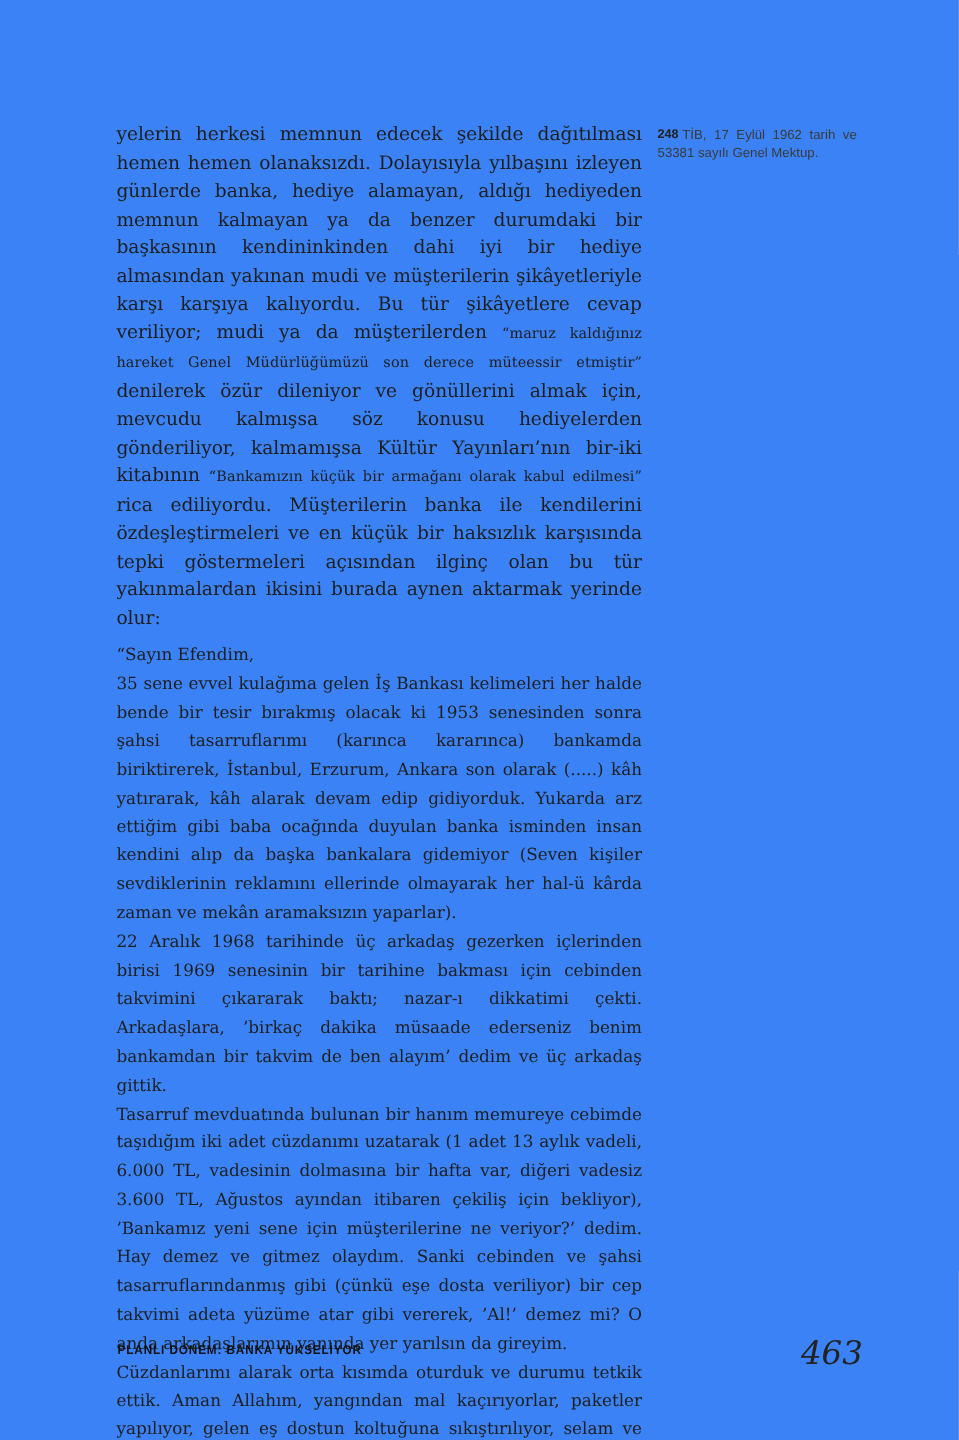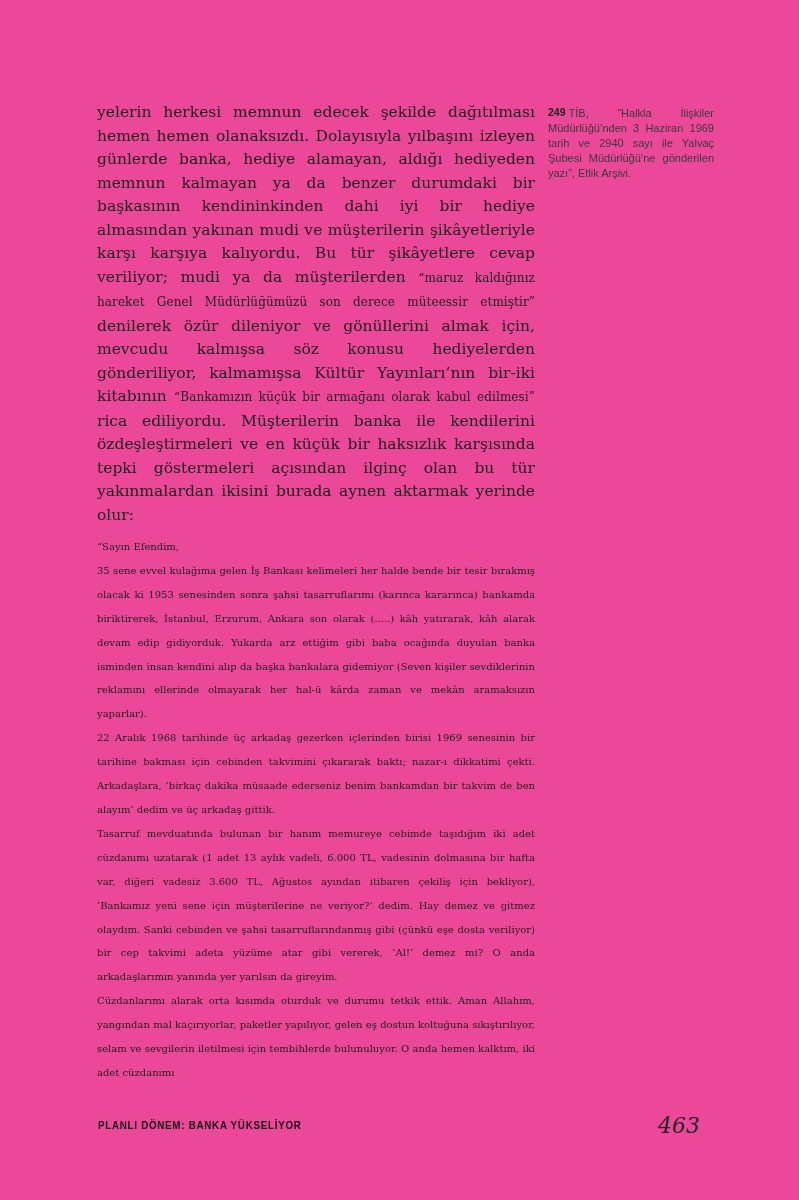--- a/index.html
+++ b/index.html
@@ -2,21 +2,21 @@
 <html lang="tr"><head>
 <meta charset="utf-8">
 <style>
   html, body { margin: 0; padding: 0; }
   body { background: #e8e8e8; font-family: "DejaVu Serif", serif; }
   .page {
     position: relative;
     width: 799px;
     height: 1200px;
     margin: 0 auto;
-    background: #ec4899;
+    background: #3b82f6;
     overflow: hidden;
     color: #222222;
   }
   
   .main-col {
     position: absolute;
     left: 97px;
     top: 101px;
     width: 438px;
   }
@@ -31,21 +31,21 @@
   }
   .intro .quote-small {
     font-size: 12px;
     letter-spacing: 0.1px;
   }
   .letter {
     margin-top: 8px;
   }
   .letter p {
     margin: 0;
-    font-size: 10px;
+    font-size: 14px;
     line-height: 23.9px;
     text-align: justify;
     hyphens: auto;
     -webkit-hyphens: auto;
     color: #1e1e1e;
   }
   
   .fn-col {
     position: absolute;
     left: 548px;
@@ -78,45 +78,45 @@
     font-weight: 700;
     font-size: 10.5px;
     letter-spacing: 0.8px;
     color: #111111;
     transform: scaleX(0.93);
     transform-origin: left center;
     white-space: nowrap;
   }
   .footer-page-number {
     position: absolute;
-    right: 99px;
+    right: 80px;
     top: 1113px;
     font-family: "DejaVu Serif", serif;
     font-style: italic;
-    font-size: 22px;
+    font-size: 27px;
     color: #222222;
   }
 </style>
 </head>
 <body>
 
 <div class="page">
 
   <div class="main-col">
     <p class="intro"><span class="body">yelerin herkesi memnun edecek şekilde dağıtılması hemen hemen olanaksızdı. Dolayısıyla yılbaşını izleyen günlerde banka, hediye alamayan, aldığı hediyeden memnun kalmayan ya da benzer durumdaki bir başkasının kendininkinden dahi iyi bir hediye almasından yakınan mudi ve müşterilerin şikâyetleriyle karşı karşıya kalıyordu. Bu tür şikâyetlere cevap veriliyor; mudi ya da müşterilerden </span><span class="quote-small">“maruz kaldığınız hareket Genel Müdürlüğümüzü son derece müteessir etmiştir”</span><span class="body"> denilerek özür dileniyor ve gönüllerini almak için, mevcudu kalmışsa söz konusu hediyelerden gönderiliyor, kalmamışsa Kültür Yayınları’nın bir-iki kitabının </span><span class="quote-small">“Bankamızın küçük bir armağanı olarak kabul edilmesi”</span><span class="body"> rica ediliyordu. Müşterilerin banka ile kendilerini özdeşleştirmeleri ve en küçük bir haksızlık karşısında tepki göstermeleri açısından ilginç olan bu tür yakınmalardan ikisini burada aynen aktarmak yerinde olur:</span></p>
     <div class="letter">
         <p>“Sayın Efendim,</p>
         <p>35 sene evvel kulağıma gelen İş Bankası kelimeleri her halde bende bir tesir bırakmış olacak ki 1953 senesinden sonra şahsi tasarruflarımı (karınca kararınca) bankamda biriktirerek, İstanbul, Erzurum, Ankara son olarak (.....) kâh yatırarak, kâh alarak devam edip gidiyorduk. Yukarda arz ettiğim gibi baba ocağında duyulan banka isminden insan kendini alıp da başka bankalara gidemiyor (Seven kişiler sevdiklerinin reklamını ellerinde olmayarak her hal-ü kârda zaman ve mekân aramaksızın yaparlar).</p>
         <p>22 Aralık 1968 tarihinde üç arkadaş gezerken içlerinden birisi 1969 senesinin bir tarihine bakması için cebinden takvimini çıkararak baktı; nazar-ı dikkatimi çekti. Arkadaşlara, ’birkaç dakika müsaade ederseniz benim bankamdan bir takvim de ben alayım’ dedim ve üç arkadaş gittik.</p>
         <p>Tasarruf mevduatında bulunan bir hanım memureye cebimde taşıdığım iki adet cüzdanımı uzatarak (1 adet 13 aylık vadeli, 6.000 TL, vadesinin dolmasına bir hafta var, diğeri vadesiz 3.600 TL, Ağustos ayından itibaren çekiliş için bekliyor), ’Bankamız yeni sene için müşterilerine ne veriyor?’ dedim. Hay demez ve gitmez olaydım. Sanki cebinden ve şahsi tasarruflarındanmış gibi (çünkü eşe dosta veriliyor) bir cep takvimi adeta yüzüme atar gibi vererek, ’Al!’ demez mi? O anda arkadaşlarımın yanında yer yarılsın da gireyim.</p>
         <p>Cüzdanlarımı alarak orta kısımda oturduk ve durumu tetkik ettik. Aman Allahım, yangından mal kaçırıyorlar, paketler yapılıyor, gelen eş dostun koltuğuna sıkıştırılıyor, selam ve sevgilerin iletilmesi için tembihlerde bulunuluyor. O anda hemen kalktım, iki adet cüzdanımı</p>
       </div>
   </div>
 
   <div class="fn-col">
-      <p class="footnote"><span class="fn-num">249</span><span>TİB, “Halkla İlişkiler Müdürlüğü’nden 3 Haziran 1969 tarih ve 2940 sayı ile Yalvaç Şubesi Müdürlüğü’ne gönderilen yazı”, Etlik Arşivi.</span></p>
+      <p class="footnote"><span class="fn-num">248</span><span>TİB, 17 Eylül 1962 tarih ve 53381 sayılı Genel Mektup.</span></p>
     </div>
 
   <div class="footer-title">PLANLI DÖNEM: BANKA YÜKSELİYOR</div>
 
   <div class="footer-page-number">463</div>
 
 </div>
 
 </body></html>

